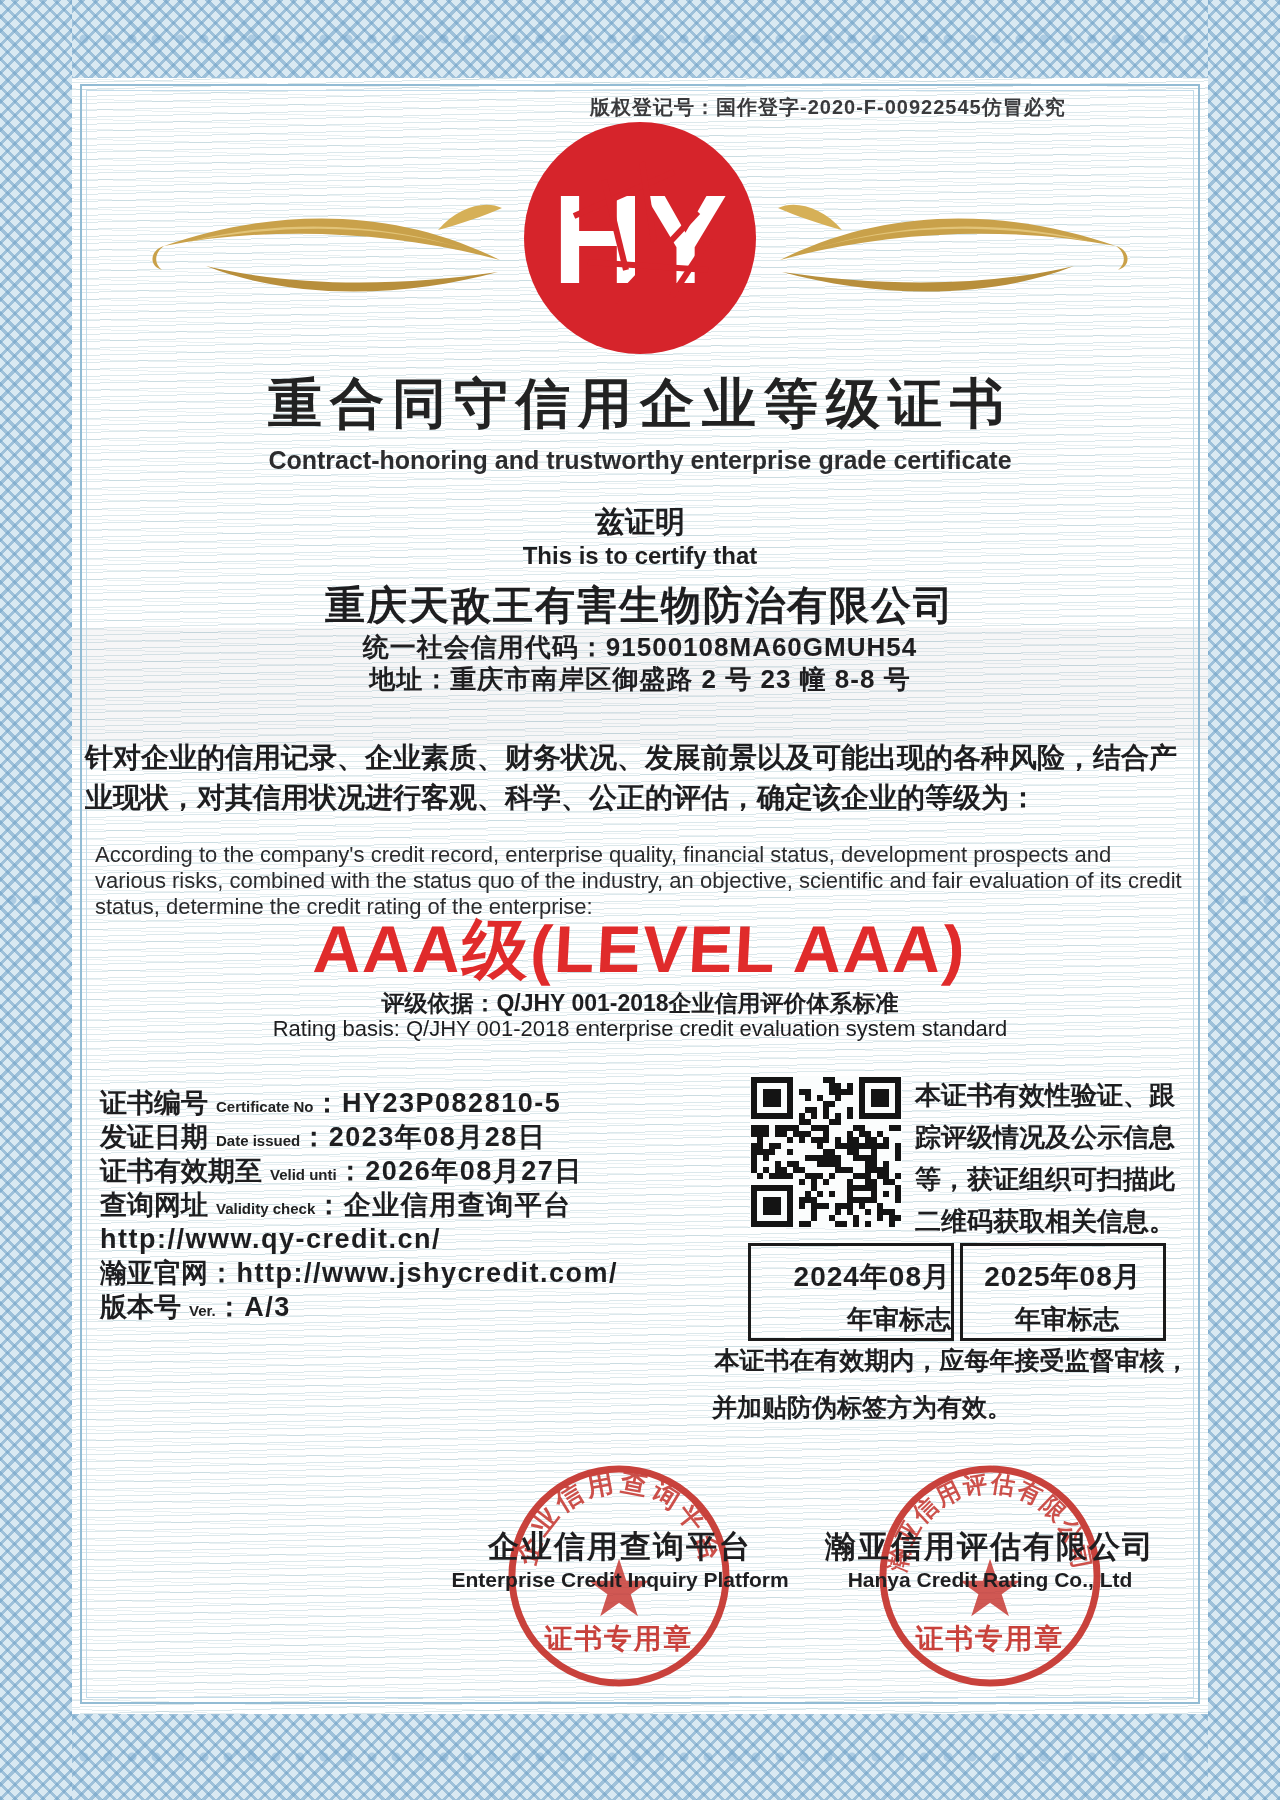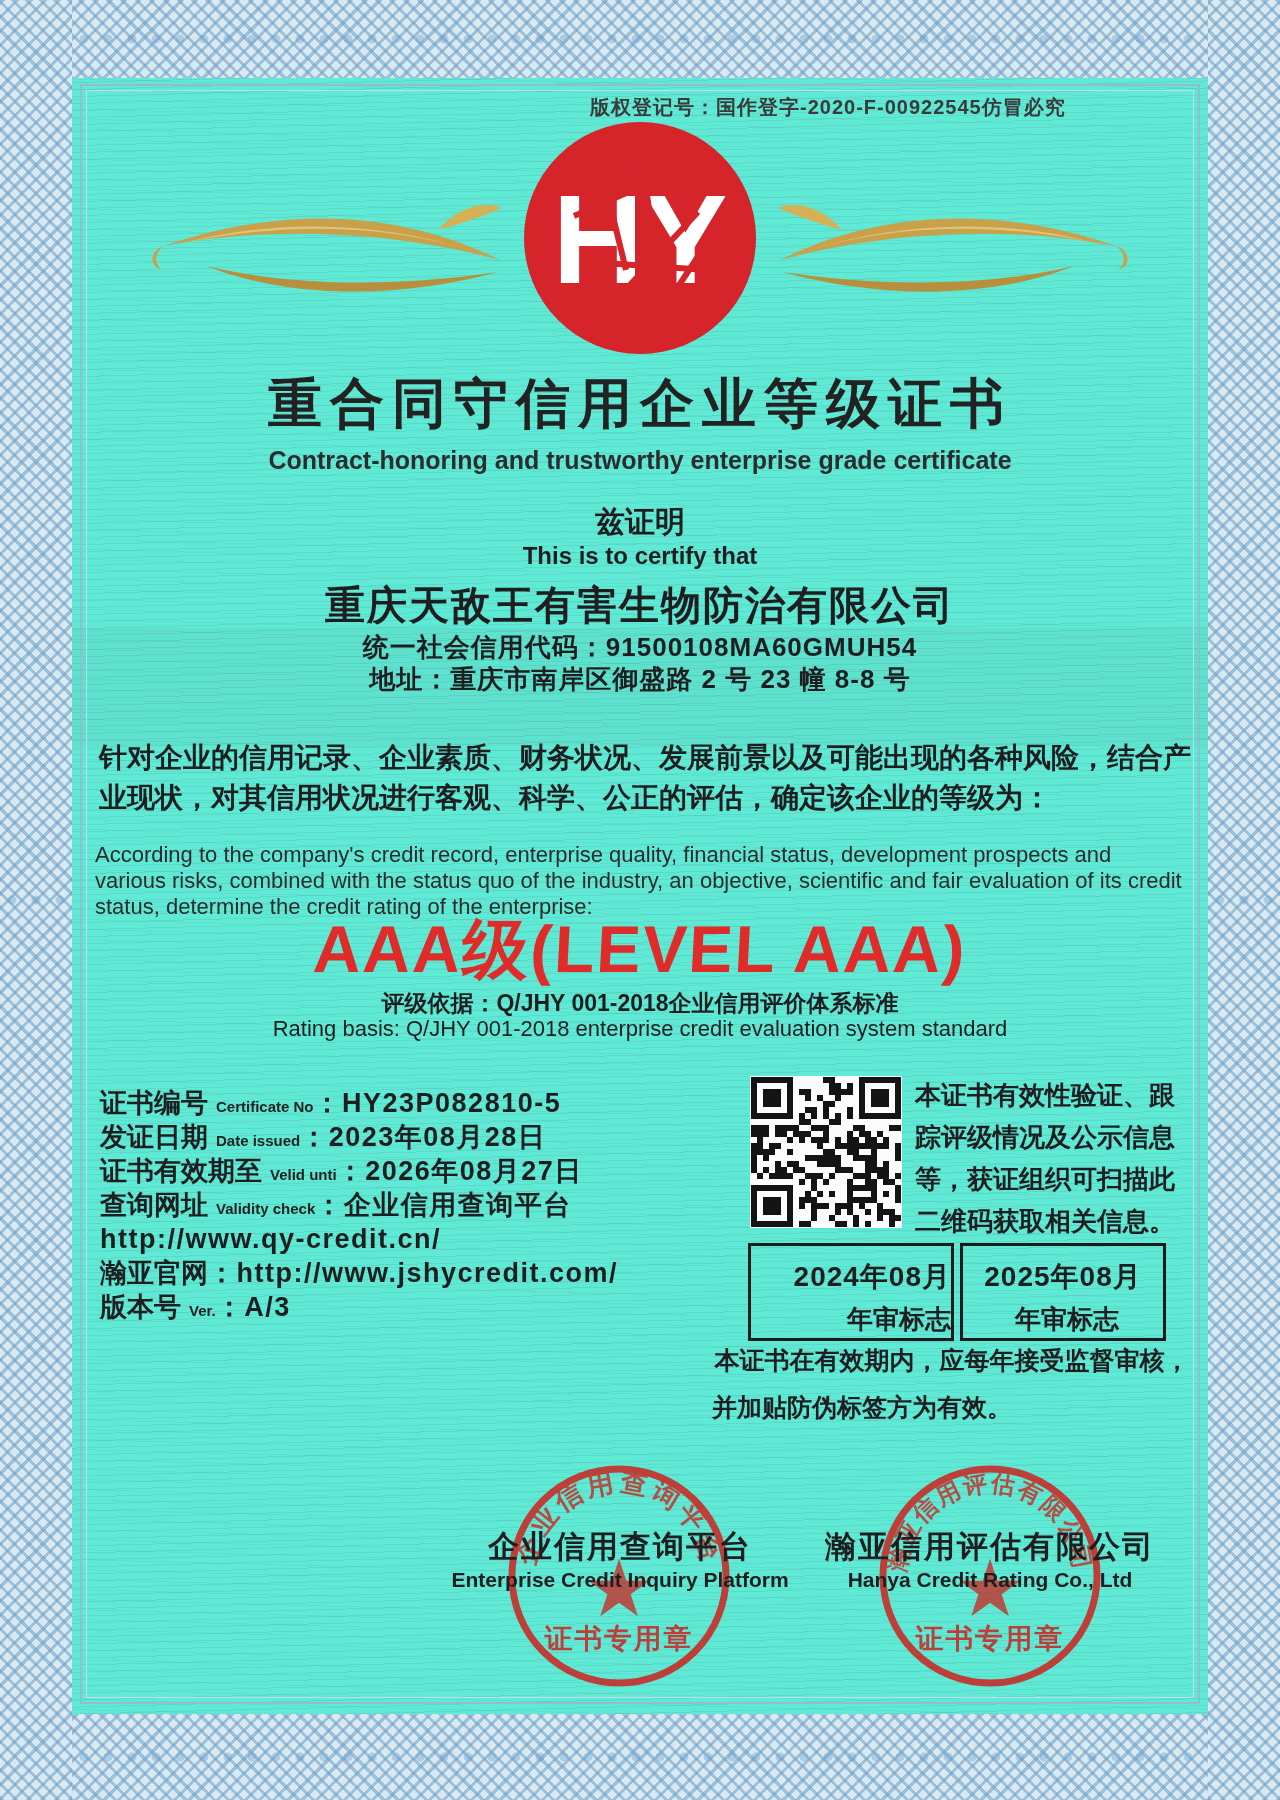--- a/index.html
+++ b/index.html
@@ -1,18 +1,18 @@
 <!DOCTYPE html>
 <html><head>
 <meta charset="utf-8">
 <style>
   html,body{margin:0;padding:0;background:#e9eef1;}
   .page{
     position:relative;width:1280px;height:1800px;margin:0 auto;overflow:hidden;
-    background:#5eead4;
+    background:#ffffff;
     font-family:"Liberation Sans","DejaVu Sans",sans-serif;
     color:#1e1e20;
   }
   
   .texture{
     position:absolute;inset:0;
     background-image:
       repeating-linear-gradient(178.5deg, rgba(95,150,165,.22) 0 1px, transparent 1px 7px),
       repeating-linear-gradient(181.5deg, rgba(95,150,165,.14) 0 1px, transparent 1px 10px);
   }
@@ -43,21 +43,21 @@
 
   .center{position:absolute;left:0;width:100%;text-align:center;}
   .title-cn{top:368px;font-size:54px;font-weight:bold;letter-spacing:8px;color:#222;}
   .title-en{top:446px;font-size:25px;font-weight:bold;color:#2c2c2e;}
   .certify-cn{top:502px;font-size:30px;font-weight:bold;}
   .certify-en{top:542px;font-size:24px;font-weight:bold;}
   .company{top:578px;font-size:40px;font-weight:bold;letter-spacing:2px;}
   .code-line{top:630px;font-size:26px;font-weight:bold;letter-spacing:1px;}
   .addr-line{top:662px;font-size:26px;font-weight:bold;letter-spacing:1px;}
 
-  .intro-cn{position:absolute;left:99px;top:738px;width:1092px;font-size:28px;font-weight:bold;line-height:40px;text-align:justify;}
+  .intro-cn{position:absolute;left:85px;top:738px;width:1092px;font-size:28px;font-weight:bold;line-height:40px;text-align:justify;}
   .intro-en{position:absolute;left:95px;top:822px;width:1092px;font-size:22px;line-height:26px;color:#2b2b2d;margin-top:20px;}
 
   .rating{top:905px;font-size:66px;font-weight:bold;color:#e02b2b;letter-spacing:2px;transform:skewX(-3deg);}
   .basis-cn{top:988px;font-size:23px;font-weight:bold;}
   .basis-en{top:1016px;font-size:22px;text-align:center;}
 
   .details{position:absolute;left:100px;top:1086px;width:560px;}
   .drow{height:34px;line-height:34px;white-space:nowrap;}
   .lab{font-size:27px;font-weight:bold;}
   .lab-en{font-size:15px;font-weight:bold;margin-left:8px;color:#222;}

